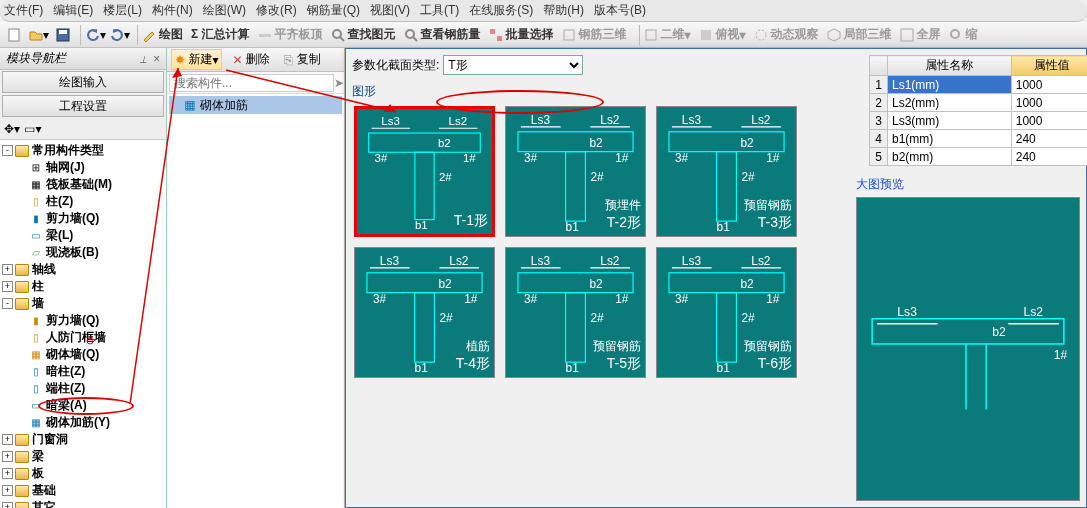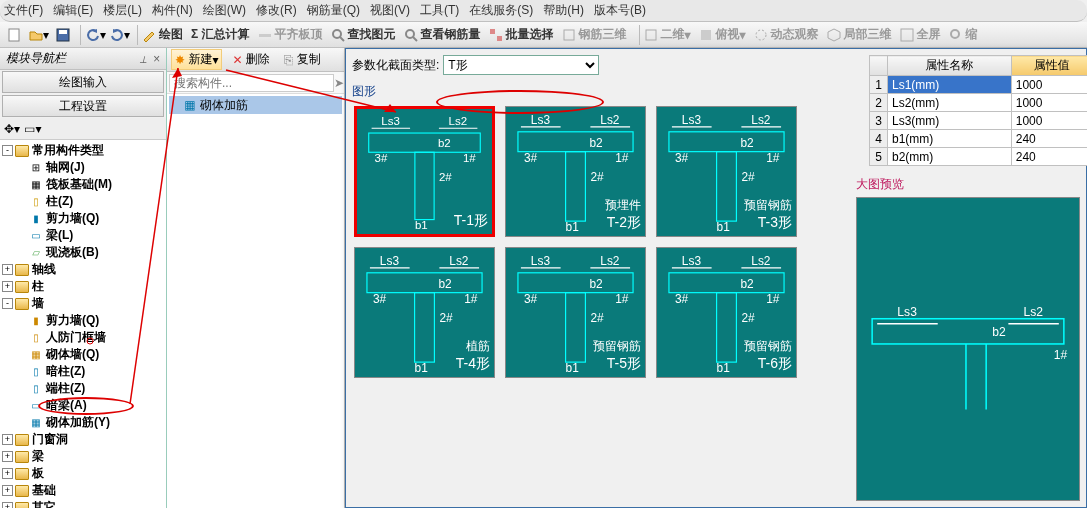--- a/index.html
+++ b/index.html
@@ -54,37 +54,37 @@
   .mid-item.sel { background:#aac7e8;}
   .mid-item .ic { width:14px; height:14px; margin-right:3px; display:inline-flex; align-items:center; justify-content:center;}
 
   
   .dialog { position:absolute; left:345px; top:48px; width:742px; height:460px; background:#f0f0f0; border:1px solid #3a6ea5; box-shadow:2px 2px 6px rgba(0,0,0,0.3); display:flex; flex-direction:column;}
   .dlg-title { height:22px; background:linear-gradient(#5a9ad8,#2a6ab8); color:#fff; display:flex; align-items:center; justify-content:space-between; padding:0 6px;}
   .dlg-title .x { width:18px; height:16px; background:linear-gradient(#f88,#d33); border:1px solid #a22; text-align:center; line-height:14px; color:#fff; cursor:pointer; border-radius:2px;}
   .dlg-body { flex:1; display:flex; padding:6px; gap:6px;}
   .dlg-left { flex:1; display:flex; flex-direction:column;}
   .param-row { display:flex; align-items:center; margin-bottom:8px;}
-  .param-row select { width:156px; height:20px; border:1px solid #7a9; margin-left:4px; background:#fff;}
+  .param-row select { width:140px; height:20px; border:1px solid #7a9; margin-left:4px; background:#fff;}
   .section-label { color:#15428b; margin-bottom:4px;}
   .thumbs { display:flex; flex-wrap:wrap; gap:10px; overflow:auto; padding: 2px;}
   .thumb { width:141px; height:131px; background:#0a7a7a; border:1px solid #888; position:relative; cursor:pointer;}
   .thumb.sel { border:3px solid #e00;}
   .thumb .cap { position:absolute; right:4px; bottom:4px; color:#fff; font-size:14px;}
   .thumb .sub { position:absolute; right:4px; bottom:22px; color:#fff; font-size:12px;}
   .thumb svg { width:100%; height:100%;}
 
   .dlg-right { width:224px; display:flex; flex-direction:column;}
   .prop-table { border:1px solid #9cb; border-collapse:collapse; width:100%;margin-left:13px;}
   .prop-table th { background:linear-gradient(#f8f8f8,#e0e0e0); border:1px solid #c0c0c0; height:20px; font-weight:normal;}
   .prop-table th.val { background:linear-gradient(#ffe9a8,#f5c96b);}
   .prop-table td { border:1px solid #c0c0c0; height:18px; padding:0 4px; background:#fff;}
   .prop-table td.idx { width:18px; text-align:center; background:#eee;}
   .prop-table tr.sel td.name { background:#3874c9; color:#fff;}
-  .preview-label { color:#be185d; margin:10px 0 4px;}
+  .preview-label { color:#1d4ed8; margin:10px 0 4px;}
   .preview { flex:1; background:#0a7a7a; border:1px solid #888; position:relative; min-height:120px;}
   .preview svg{width:100%;height:100%;}
 
   
   .ann-svg { position:absolute; left:0; top:0; width:1087px; height:508px; pointer-events:none;}
   .ann-svg line,.ann-svg polyline { stroke:#d00; stroke-width:1.5; fill:none;}
   .ann-svg polygon { fill:#d00;}
   .red-ellipse { position:absolute; border:2px solid #d00; border-radius:50%; pointer-events:none;}
 </style>
 </head>

